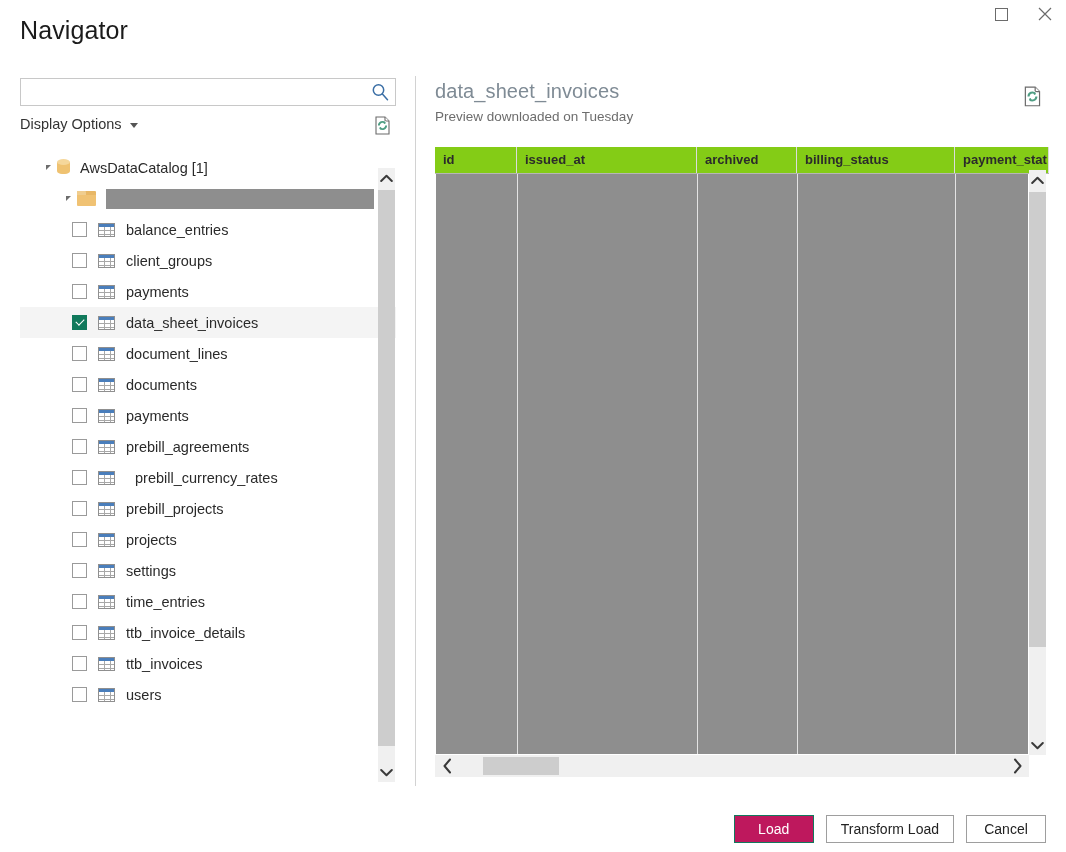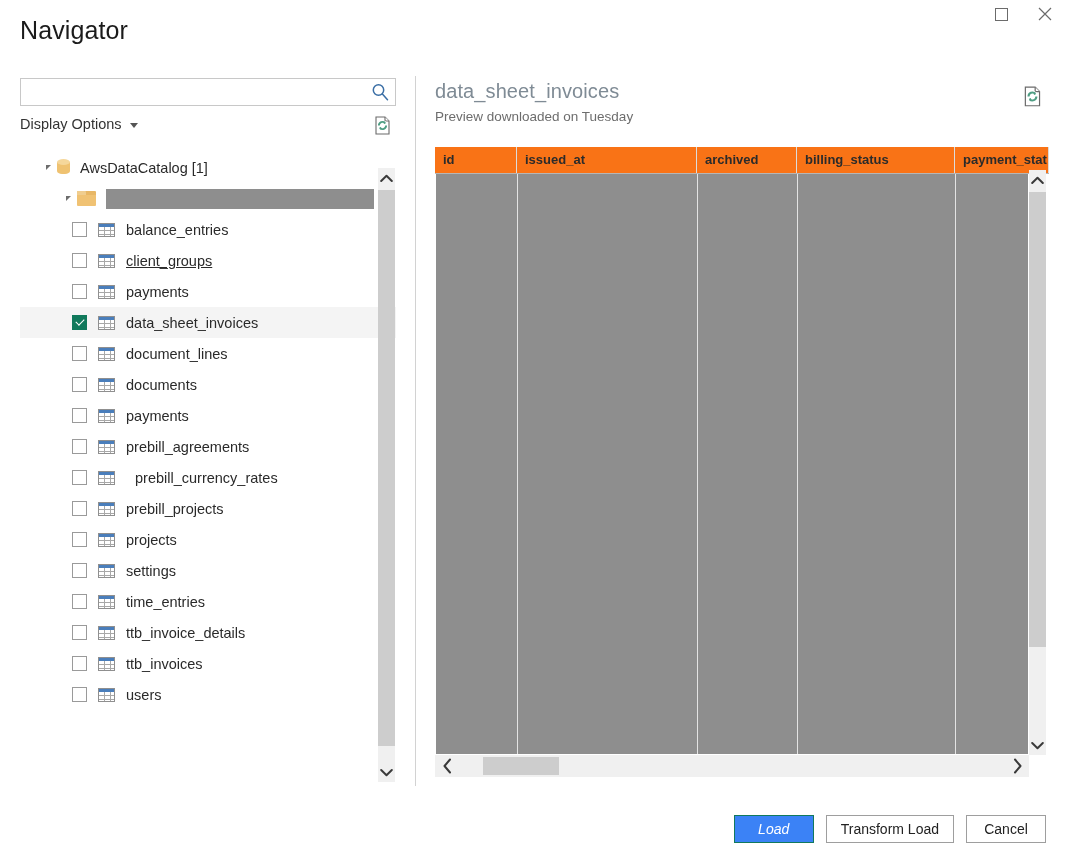--- a/index.html
+++ b/index.html
@@ -191,21 +191,21 @@
   }
   .preview-refresh { position: absolute; right: 4px; top: 5px; }
 
   .grid-outer {
     position: absolute; left: 435px; top: 147px;
     width: 614px; height: 635px;
   }
   .grid-header {
     display: flex; height: 26px;
     border-bottom: 1px solid #b6b6b6;
-    background: #f97316;
+    background: #84cc16;
   }
   .gh-cell {
     font-size: 13px; font-weight: bold; color: #2b2b2b;
     padding: 5px 0 0 8px;
     box-sizing: border-box;
     border-right: 1px solid #dcdcdc;
     overflow: hidden; white-space: nowrap;
   }
   .grid-body {
     position: relative;
@@ -244,21 +244,21 @@
     position: absolute; left: 0; top: 815px; width: 1066px;
     display: flex; justify-content: flex-end; gap: 12px;
     padding-right: 20px; box-sizing: border-box;
   }
   .btn {
     height: 28px; min-width: 80px;
     display: flex; align-items: center; justify-content: center;
     font-size: 14px; box-sizing: border-box;
     padding: 0 14px;
   }
-  .btn-primary { background: #3b82f6; color: #fff; border: 1px solid #12795d; font-style: italic; }
+  .btn-primary { background: #be185d; color: #fff; border: 1px solid #12795d; }
   .btn-default { background: #fff; color: #222; border: 1px solid #9e9e9e; }
 
   svg { display: block; }
 </style>
 </head>
 <body>
 
 <div id="app">
 
   <div class="win-controls">
@@ -329,21 +329,21 @@
           <span class="checkbox"></span>
           <span class="grid-icon" style="margin-left: 11px;">
             <span class="hdr"></span>
             <span class="vl" style="left: 5.3px;"></span>
             <span class="vl" style="left: 10.6px;"></span>
             <span class="hl" style="top: 6.8px;"></span>
             <span class="hl" style="top: 10.2px;"></span>
           </span>
           <span style="margin-left: 11px;">balance_entries</span>
         </div>
-        <div class="tree-row" style="padding-left: 52px; text-decoration: underline;">
+        <div class="tree-row" style="padding-left: 52px;">
           <span class="checkbox"></span>
           <span class="grid-icon" style="margin-left: 11px;">
             <span class="hdr"></span>
             <span class="vl" style="left: 5.3px;"></span>
             <span class="vl" style="left: 10.6px;"></span>
             <span class="hl" style="top: 6.8px;"></span>
             <span class="hl" style="top: 10.2px;"></span>
           </span>
           <span style="margin-left: 11px;">client_groups</span>
         </div>

